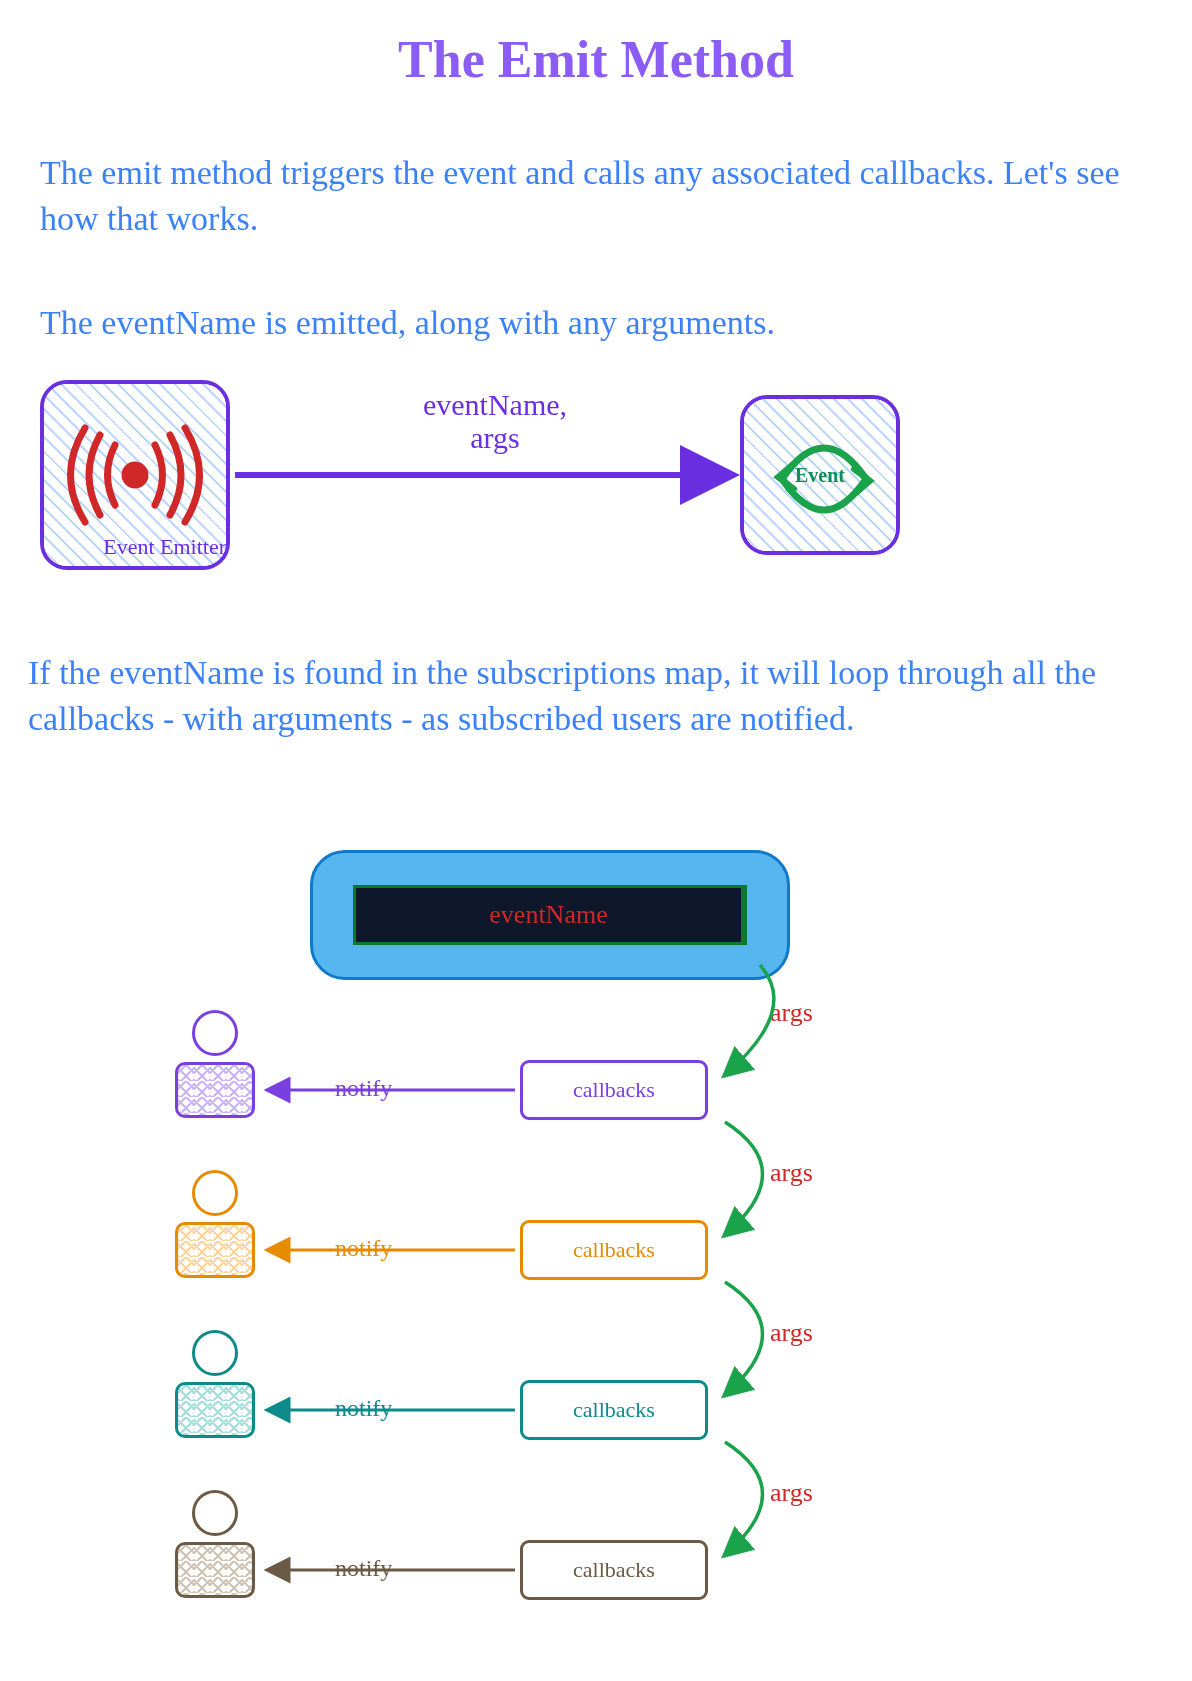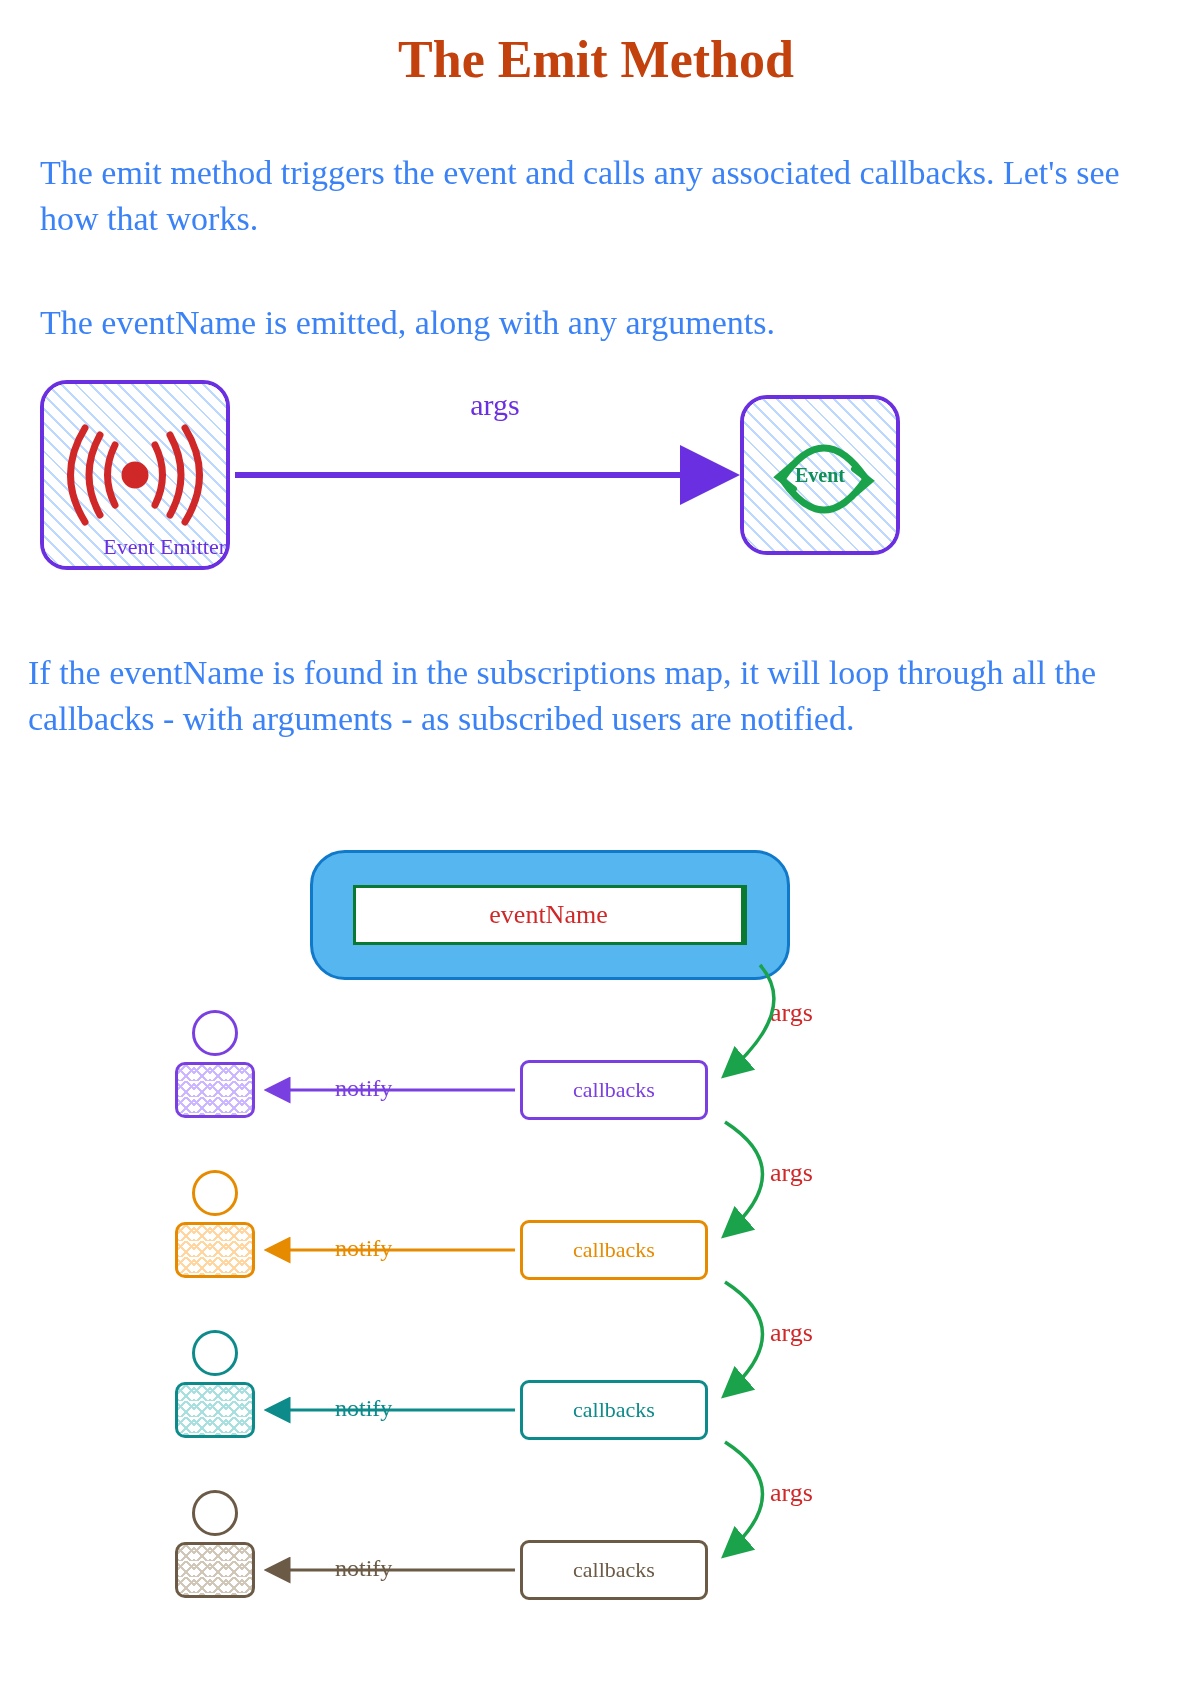--- a/index.html
+++ b/index.html
@@ -12,21 +12,21 @@
     font-family: "Comic Sans MS", "Segoe Script", cursive;
     position: relative;
     overflow: hidden;
   }
   .title {
     position: absolute;
     top: 30px;
     left: 0; right: 0;
     text-align: center;
     font-size: 52px;
-    color: #c2410c;
+    color: #8b5cf6;
     font-weight: bold;
   }
   .para {
     position: absolute;
     font-size: 34px;
     color: #3b82f6;
     line-height: 1.35;
   }
   .para1 { top: 150px; left: 40px; width: 1100px; }
   .para2 { top: 300px; left: 40px; width: 1100px; }
@@ -64,21 +64,21 @@
     text-align: center; font-size: 30px; color: #6a2fe0; line-height: 1.1;
   }
 
   
   .subs {
     position: absolute; top: 850px; left: 310px; width: 480px; height: 130px;
     background: #55b6f0; border: 3px solid #1079c9; border-radius: 35px;
   }
   .subs-inner {
     position: absolute; top: 32px; left: 40px; right: 40px; bottom: 32px;
-    background: #ffffff; border: 3px solid #0b7a2e;
+    background: #0f172a; border: 3px solid #0b7a2e;
     display: flex;
   }
   .subs-cell { flex:1; display:flex; align-items:center; justify-content:center; font-size:26px; }
   .subs-cell:first-child { border-right: 3px solid #0b7a2e; color: #1079c9; }
   .subs-cell:last-child { color: #d02828; }
 
   
   .cb-box {
     position: absolute; width: 188px; height: 60px;
     display:flex; align-items:center; justify-content:center;
@@ -139,20 +139,21 @@
       <path d="M0 0 L12 6 L0 12 z" fill="#6a2fe0"></path>
     </marker>
     <marker id="ah-green" viewBox="0 0 12 12" refX="10" refY="6" markerWidth="9" markerHeight="9" orient="auto">
       <path d="M0 0 L12 6 L0 12 z" fill="#1aa34a"></path>
     </marker>
   </defs>
   <line x1="235" y1="475" x2="730" y2="475" stroke="#6a2fe0" stroke-width="6" marker-end="url(#ah-purple)"></line>
 </svg>
 
 <div class="emit-label">
+  <div>eventName,</div>
   <div>args</div>
 </div>
 
 <div class="rbox eventbox">
   <div class="hatch"></div>
   <svg width="160" height="160" style="position:absolute;inset:0">
     <g fill="none" stroke="#1aa34a" stroke-width="7" stroke-linecap="round">
       <path d="M38 80 Q80 18 122 80"></path>
       <path d="M122 80 Q80 142 38 80"></path>
       <path d="M110 70 L126 82 L112 94" stroke-width="6"></path>

